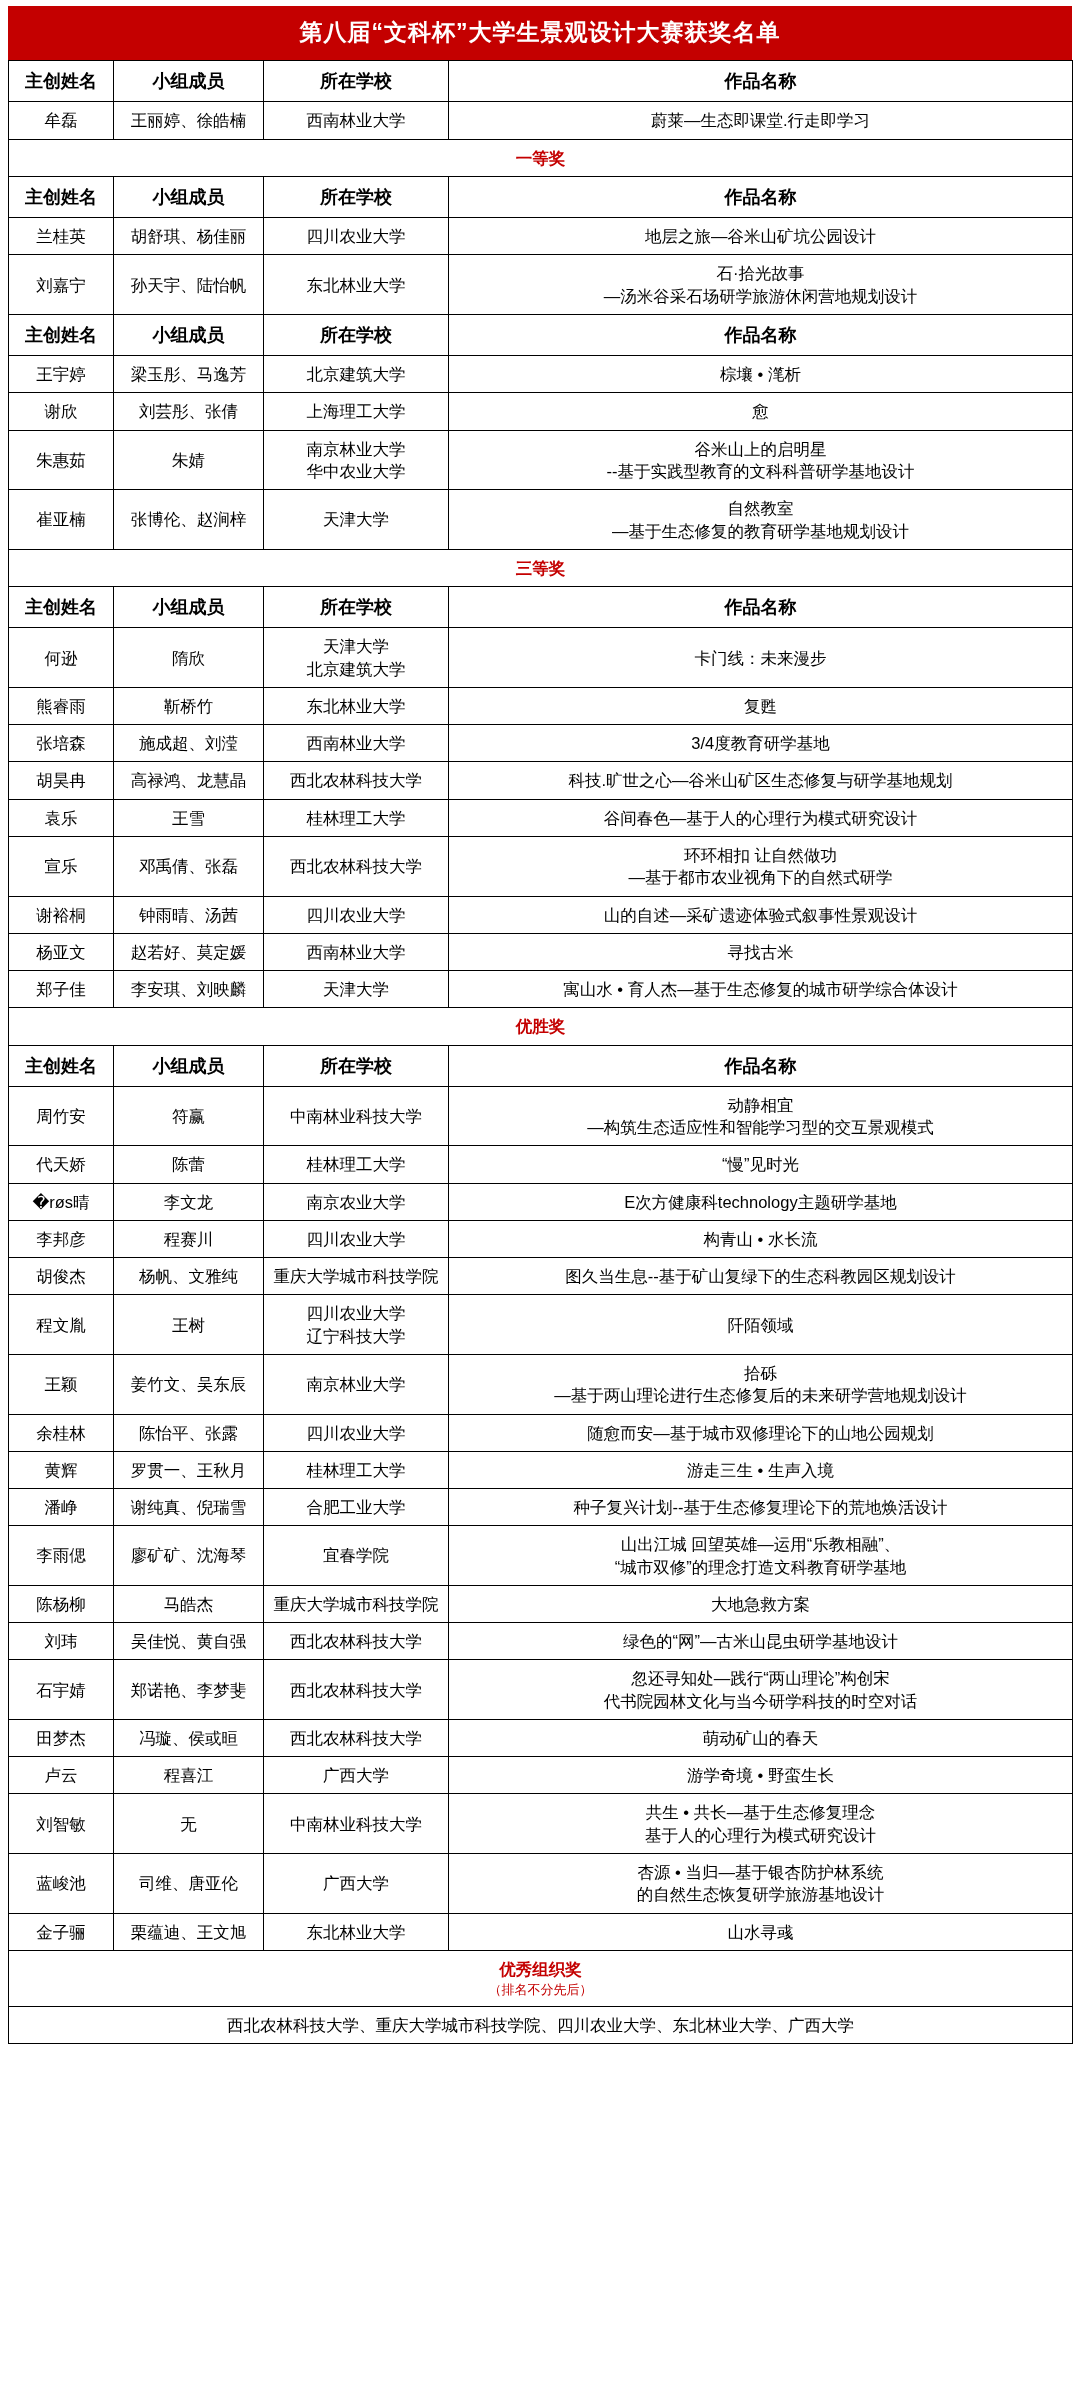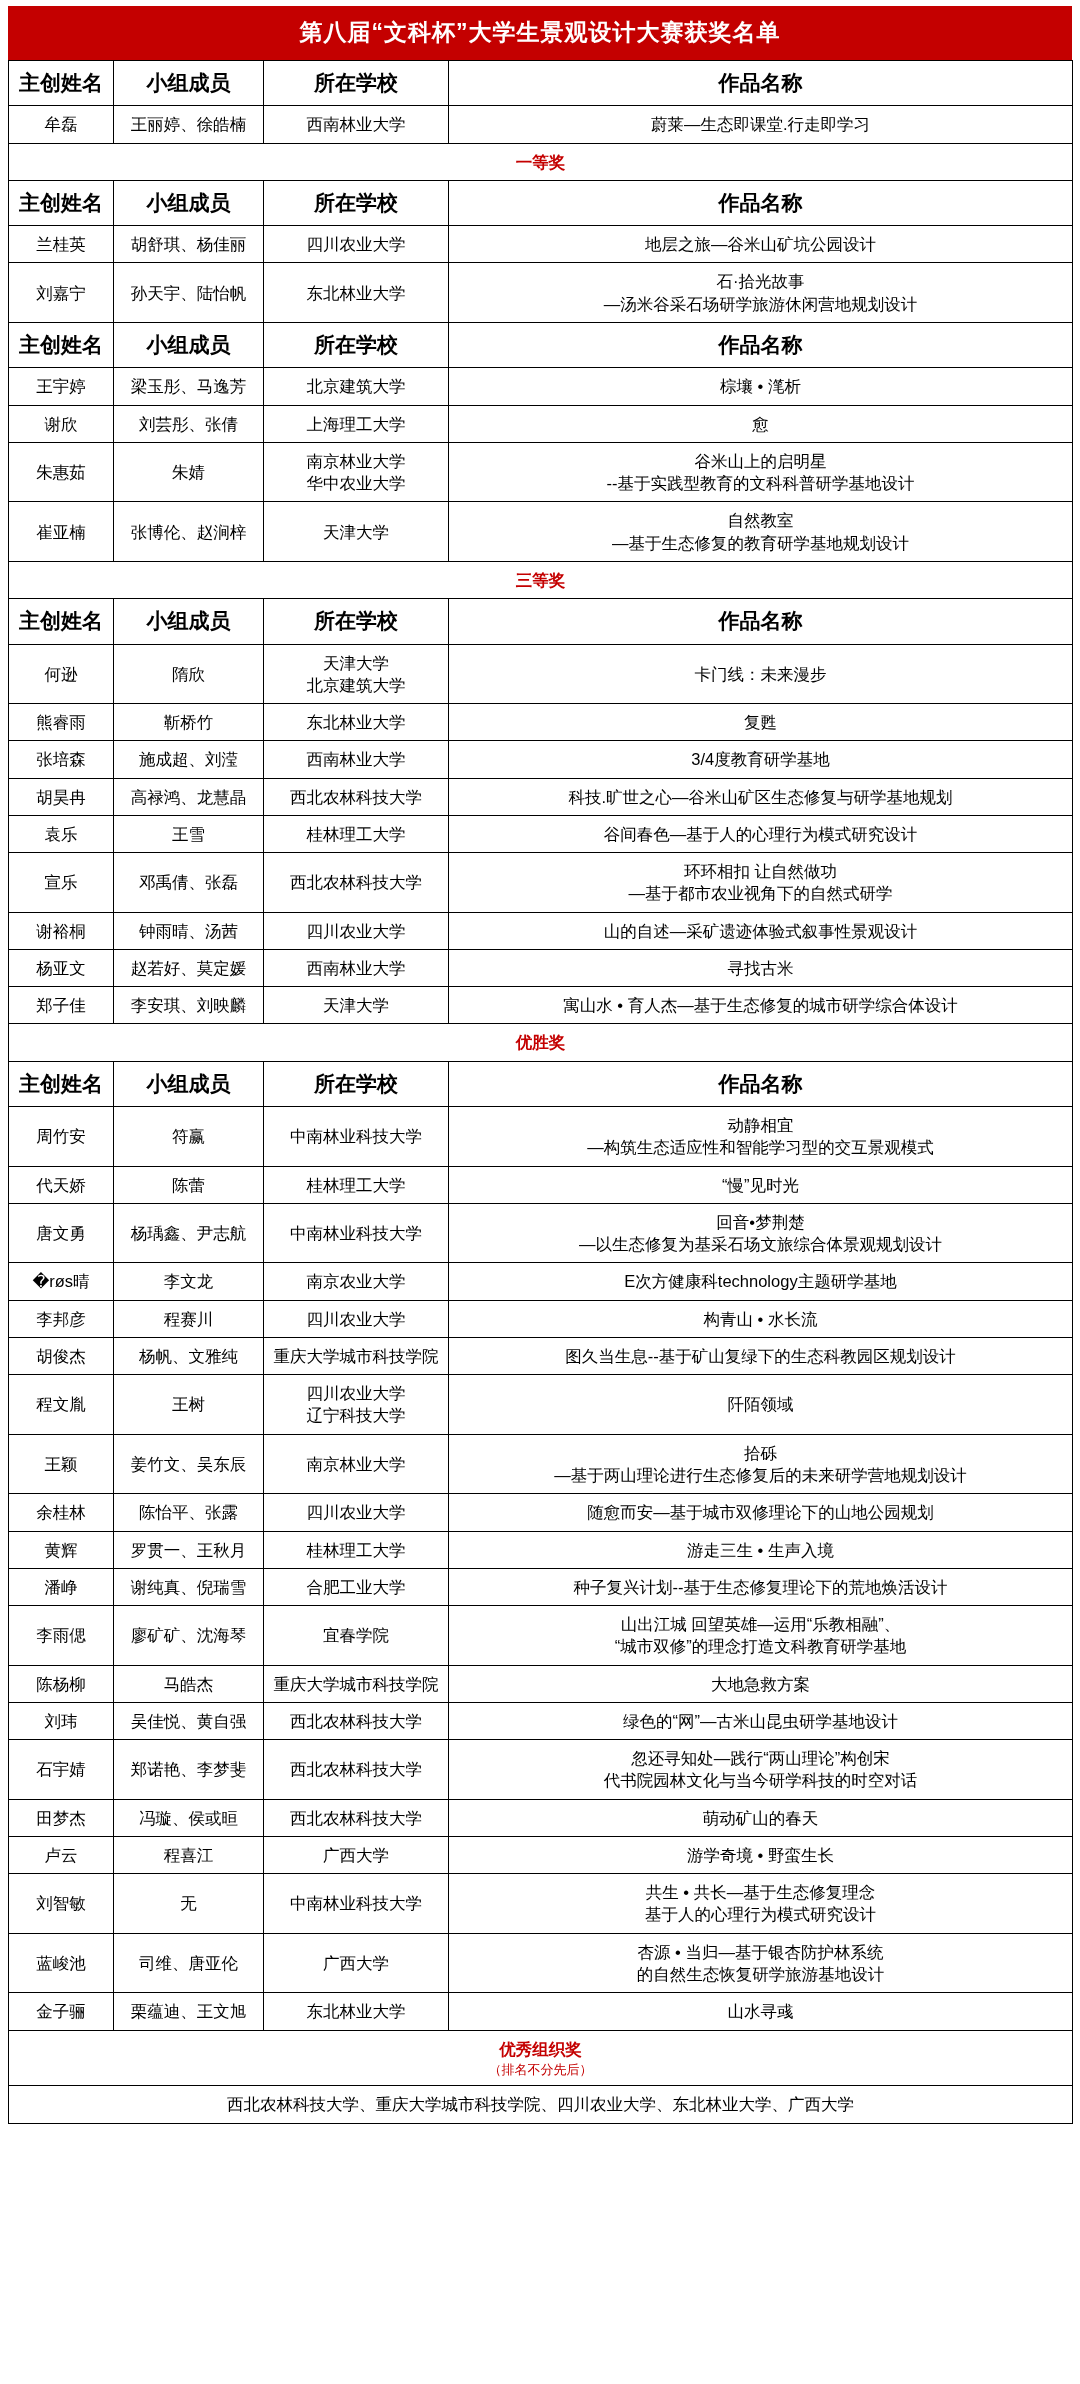--- a/index.html
+++ b/index.html
@@ -49,21 +49,21 @@
     font-weight:bold;
     font-size:19px;
     padding:7px 0 8px 0;
     border-left:1px solid #000;
     border-right:1px solid #000;
     border-top:1px solid #000;
     border-bottom:1px solid #000;
   }
   tr.header td{
     font-weight:bold;
-    font-size:21px;
+    font-size:18px;
     padding:8px 4px;
   }
   .sub{
     font-size:13px;
     color:#c40000;
     font-weight:normal;
     display:block;
     margin-top:1px;
   }
   td.org-list{
@@ -381,35 +381,20 @@
           </td>
           <td>
             <span class="ln">桂林理工大学</span>
           </td>
           <td>
             <span class="ln">“慢”见时光</span>
           </td>
         </tr>
         <tr>
           <td>
-            <span class="ln">唐文勇</span>
-          </td>
-          <td>
-            <span class="ln">杨瑀鑫、尹志航</span>
-          </td>
-          <td>
-            <span class="ln">中南林业科技大学</span>
-          </td>
-          <td>
-            <span class="ln">回音•梦荆楚</span>
-            <span class="ln">—以生态修复为基采石场文旅综合体景观规划设计</span>
-          </td>
-        </tr>
-        <tr>
-          <td>
             <span class="ln">�røs晴</span>
           </td>
           <td>
             <span class="ln">李文龙</span>
           </td>
           <td>
             <span class="ln">南京农业大学</span>
           </td>
           <td>
             <span class="ln">E次方健康科technology主题研学基地</span>

